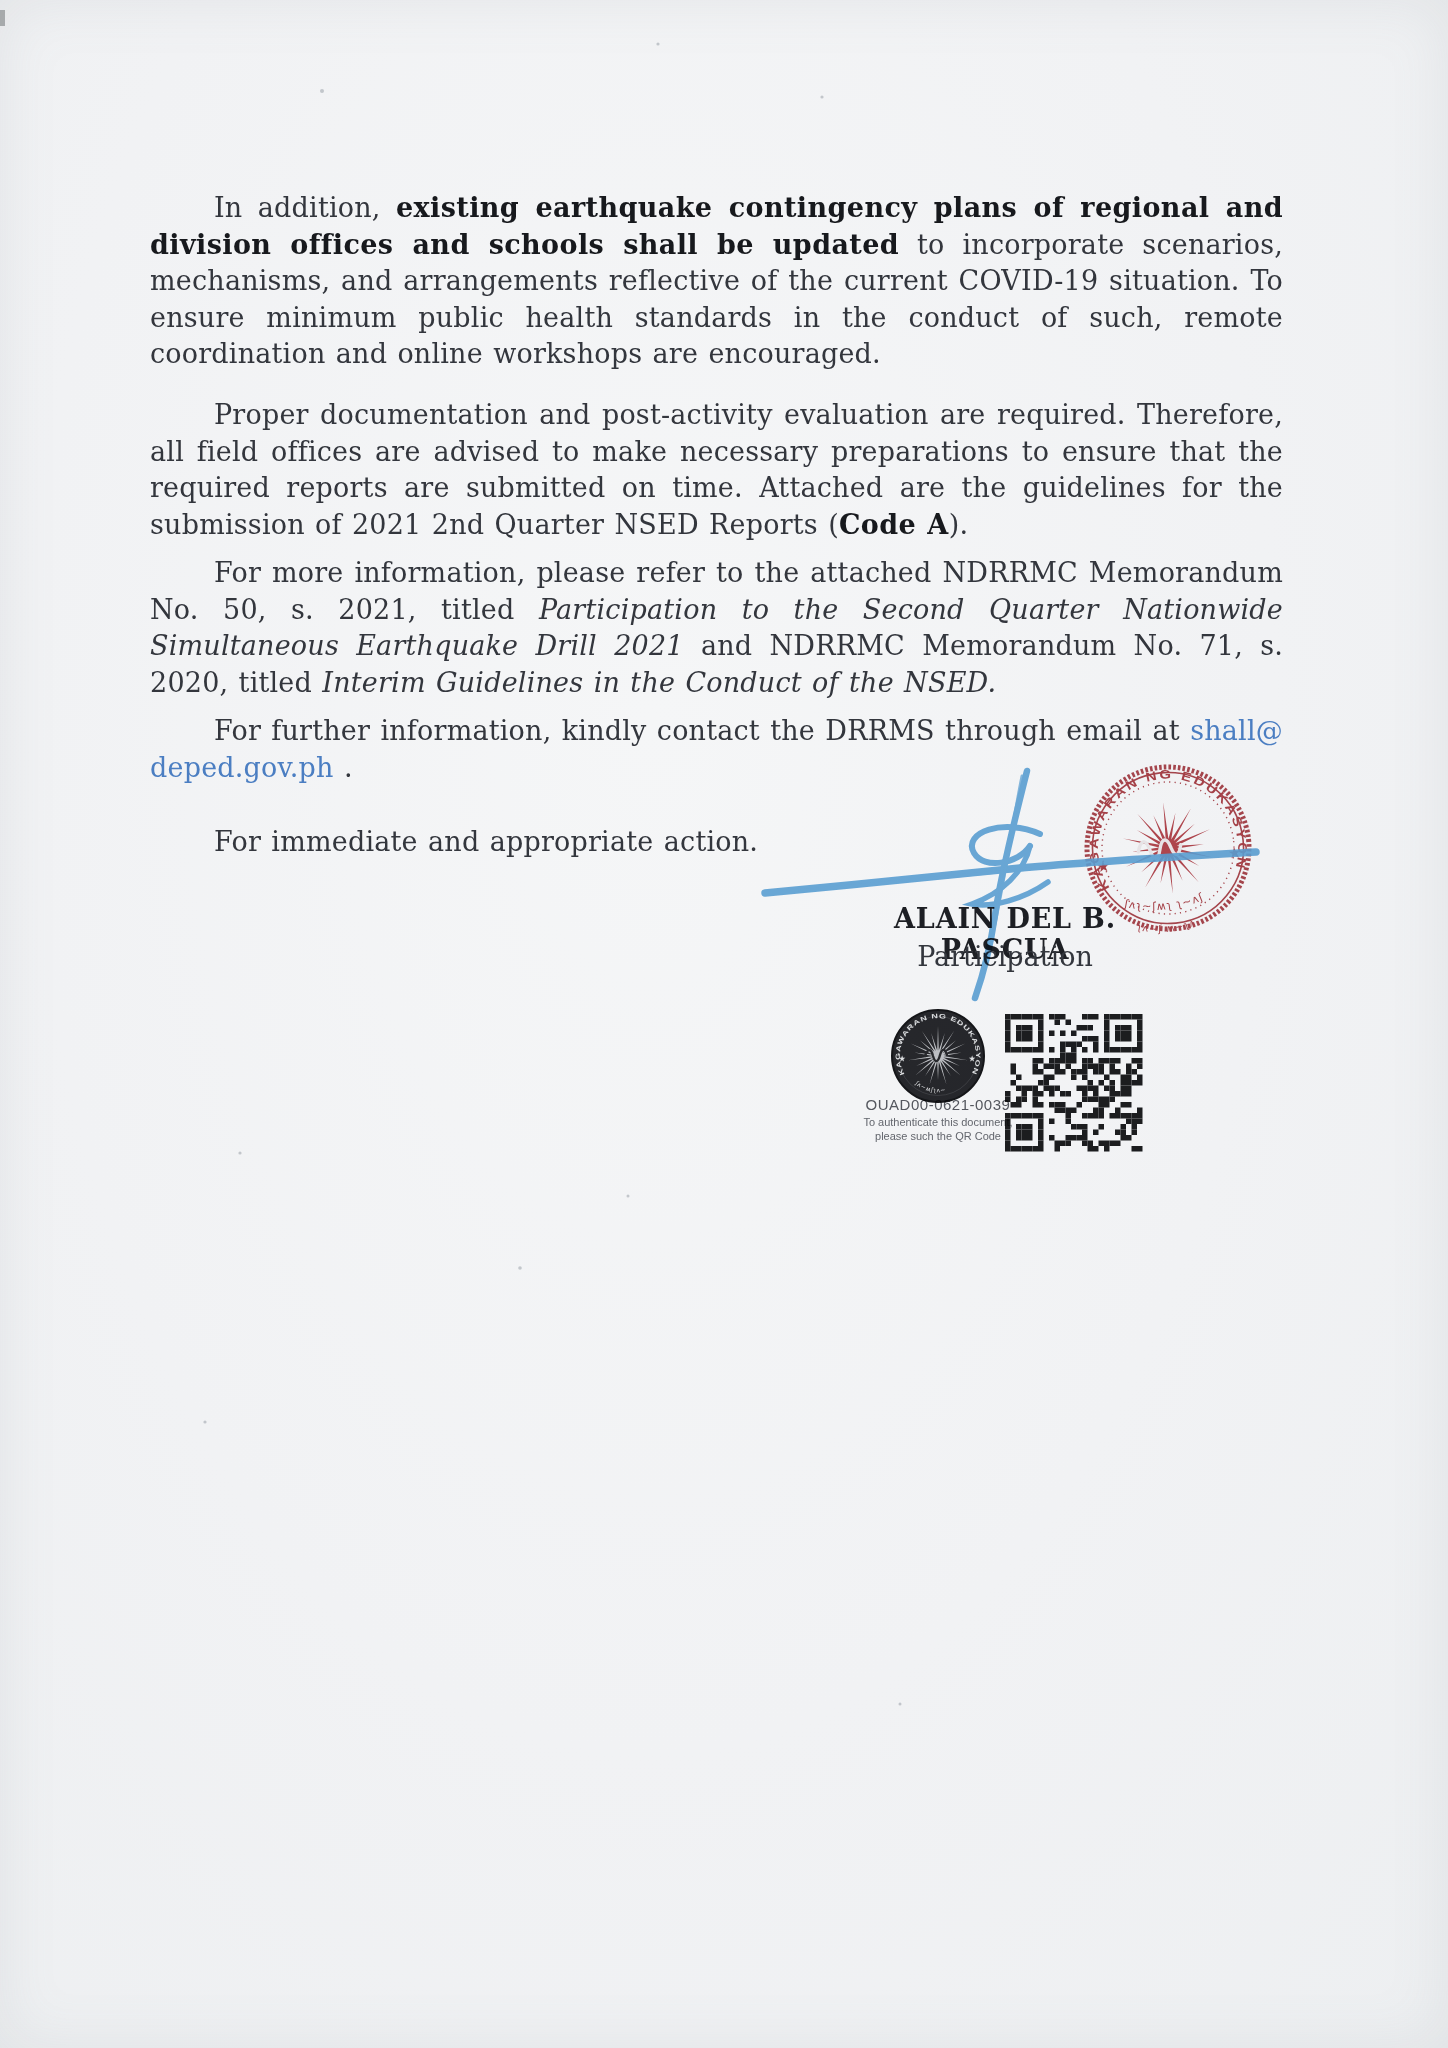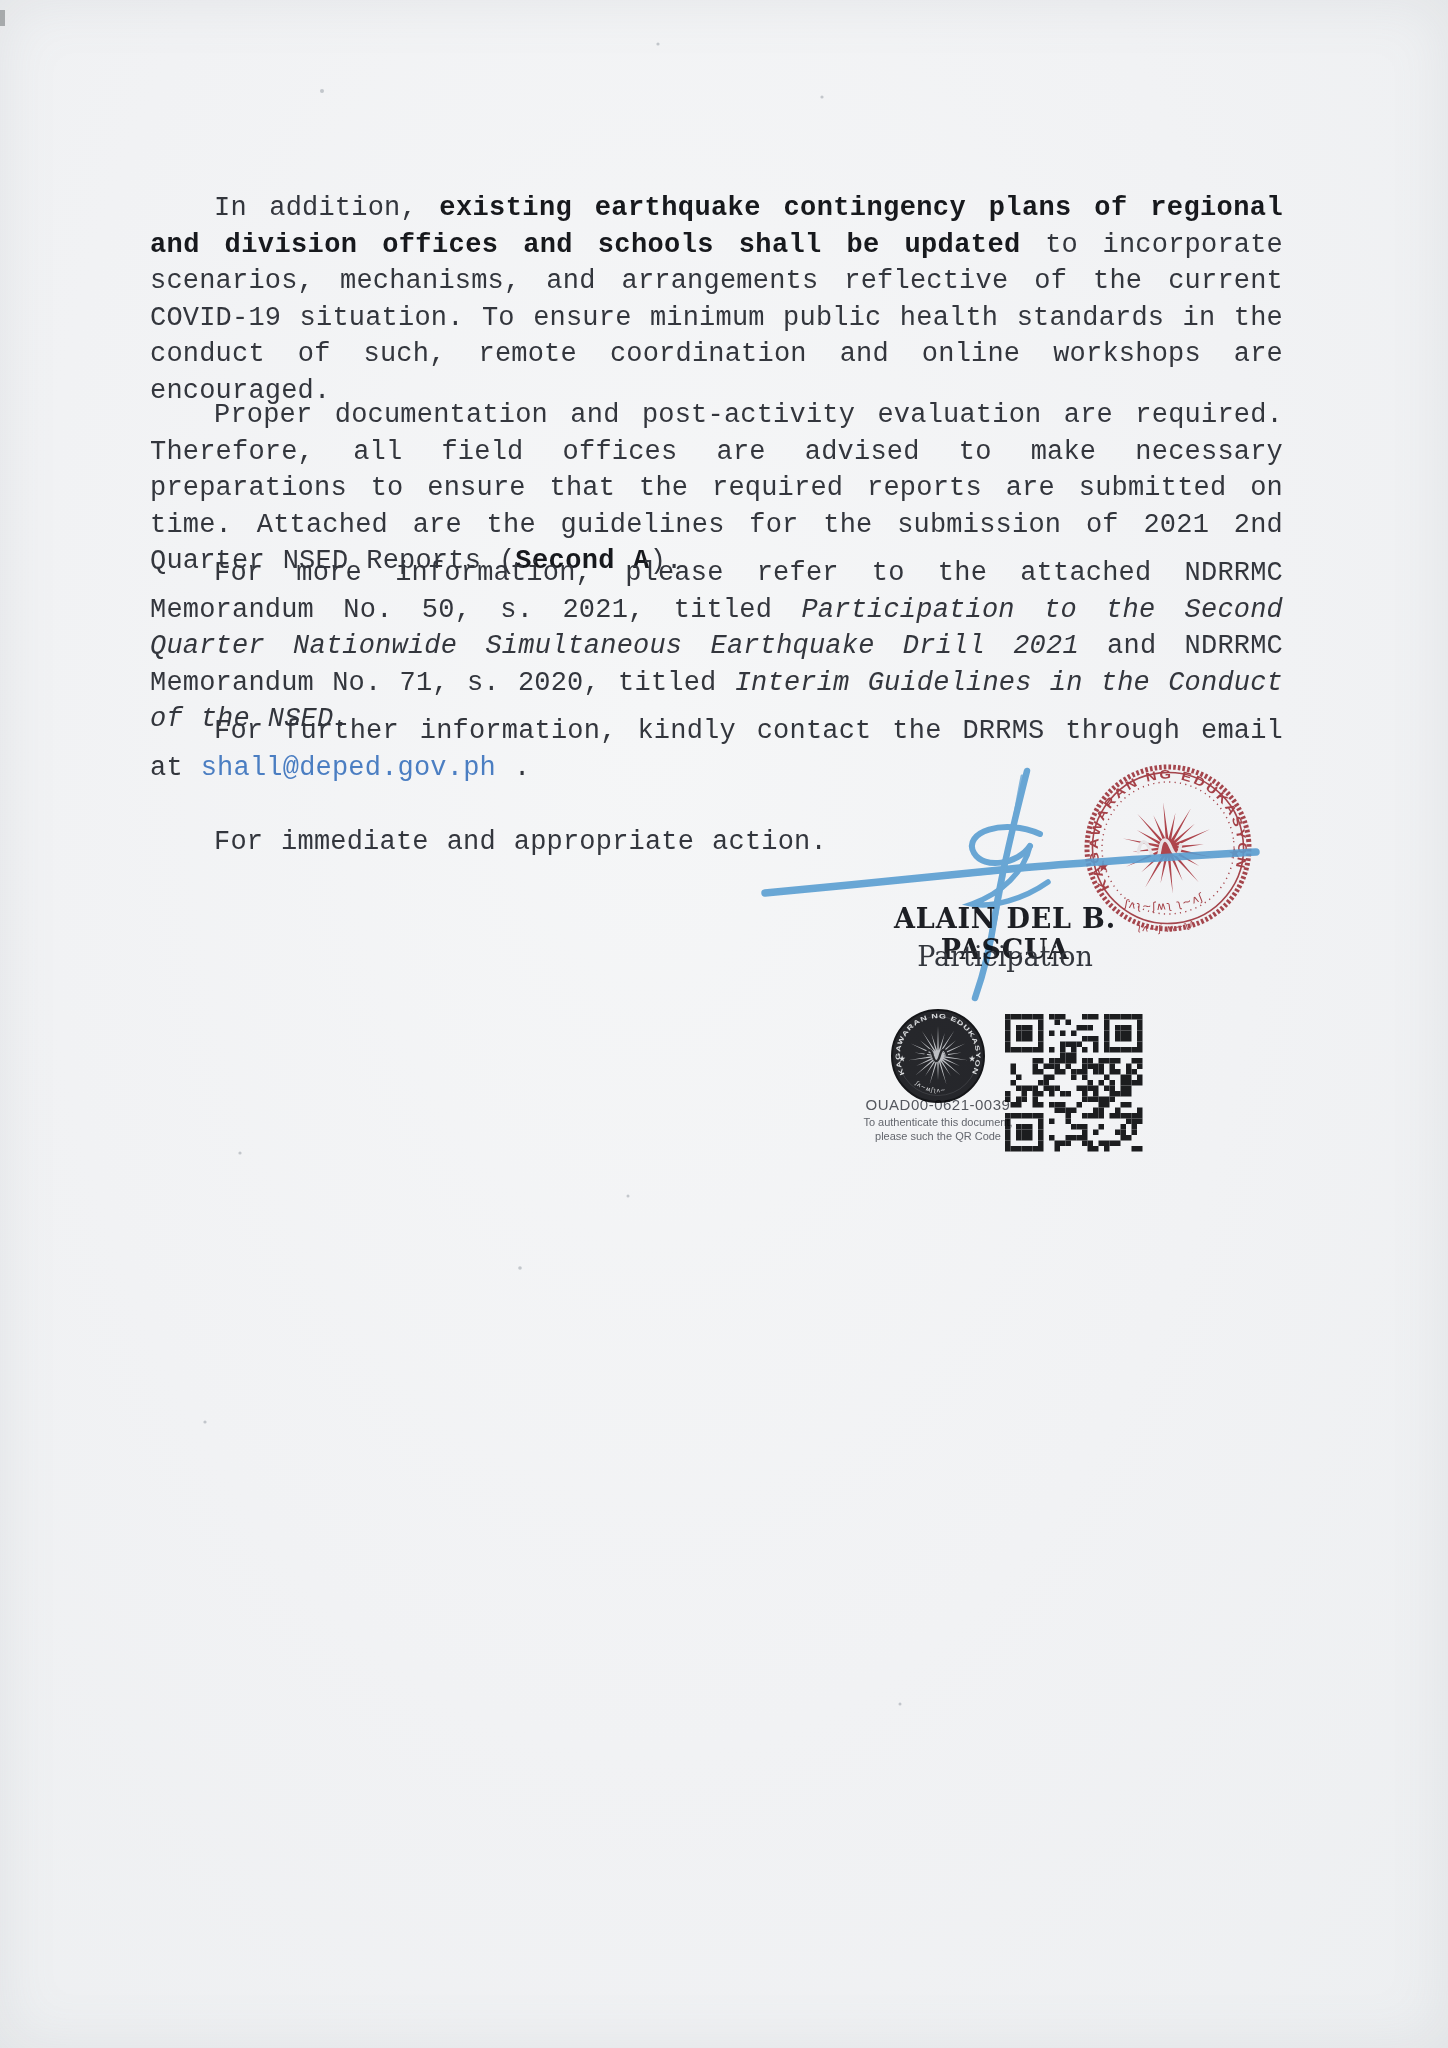--- a/index.html
+++ b/index.html
@@ -7,21 +7,21 @@
     position:relative; width:1448px; height:2048px; overflow:hidden;
     background:radial-gradient(ellipse at 45% 35%, #f5f6f7 0%, #f1f2f4 55%, #edeff1 100%);
     box-shadow: inset 0 0 60px rgba(120,128,140,.12);
     font-family:"DejaVu Serif", serif;
   }
   .textblock{position:absolute; left:150px; top:0; width:1133px;}
   .para{
     position:absolute; left:0; right:0; margin:0;
     font-size:27px; line-height:36.5px; color:#33363d;
     text-align:justify; text-align-last:left; text-indent:64px;
-    word-spacing:1.5px; letter-spacing:0.2px;font-family:Liberation Mono, monospace;
+    word-spacing:1.5px; letter-spacing:0.2px;
   }
   .para-1{top:190px}.para-2{top:397px}.para-3{top:555px}.para-4{top:713px}.para-5{top:824px}
   .para .b{font-weight:bold; color:#17191d; letter-spacing:0.4px;}
   .para .i{font-style:italic;}
   .para .lnk{color:#4b7ec2;}
   .sig-name{
     position:absolute; left:840px; top:903px; width:330px; text-align:center;
     font-size:27px; font-weight:bold; color:#1d1f24; letter-spacing:0.8px;
   }
   .sig-title{
@@ -40,21 +40,21 @@
   }
   .sealtext{font-family:"Liberation Sans", sans-serif; font-weight:bold;}
 </style>
 </head>
 <body>
 
 <div class="page">
 
   <div class="textblock" id="paragraphs">
       <p class="para para-1"><span>In addition, </span><span class="b">existing earthquake contingency plans of regional and division offices and schools shall be updated</span><span> to incorporate scenarios, mechanisms, and arrangements reflective of the current COVID-19 situation. To ensure minimum public health standards in the conduct of such, remote coordination and online workshops are encouraged.</span></p>
-      <p class="para para-2"><span>Proper documentation and post-activity evaluation are required. Therefore, all field offices are advised to make necessary preparations to ensure that the required reports are submitted on time. Attached are the guidelines for the submission of 2021 2nd Quarter NSED Reports (</span><span class="b">Second A</span><span>).</span></p>
+      <p class="para para-2"><span>Proper documentation and post-activity evaluation are required. Therefore, all field offices are advised to make necessary preparations to ensure that the required reports are submitted on time. Attached are the guidelines for the submission of 2021 2nd Quarter NSED Reports (</span><span class="b">Code A</span><span>).</span></p>
       <p class="para para-3"><span>For more information, please refer to the attached NDRRMC Memorandum No. 50, s. 2021, titled </span><span class="i">Participation to the Second Quarter Nationwide Simultaneous Earthquake Drill 2021</span><span> and NDRRMC Memorandum No. 71, s. 2020, titled </span><span class="i">Interim Guidelines in the Conduct of the NSED.</span></p>
       <p class="para para-4"><span>For further information, kindly contact the DRRMS through email at </span><span class="lnk">shall@</span><wbr><span class="lnk">deped.gov.ph</span><span> .</span></p>
       <p class="para para-5"><span>For immediate and appropriate action.</span></p>
     </div>
 
   <div class="sig-name">ALAIN DEL B. PASCUA</div>
   <div class="sig-title">Participation</div>
 
   <div class="auth">
     <div class="auth-code">OUAD00-0621-0039</div>

